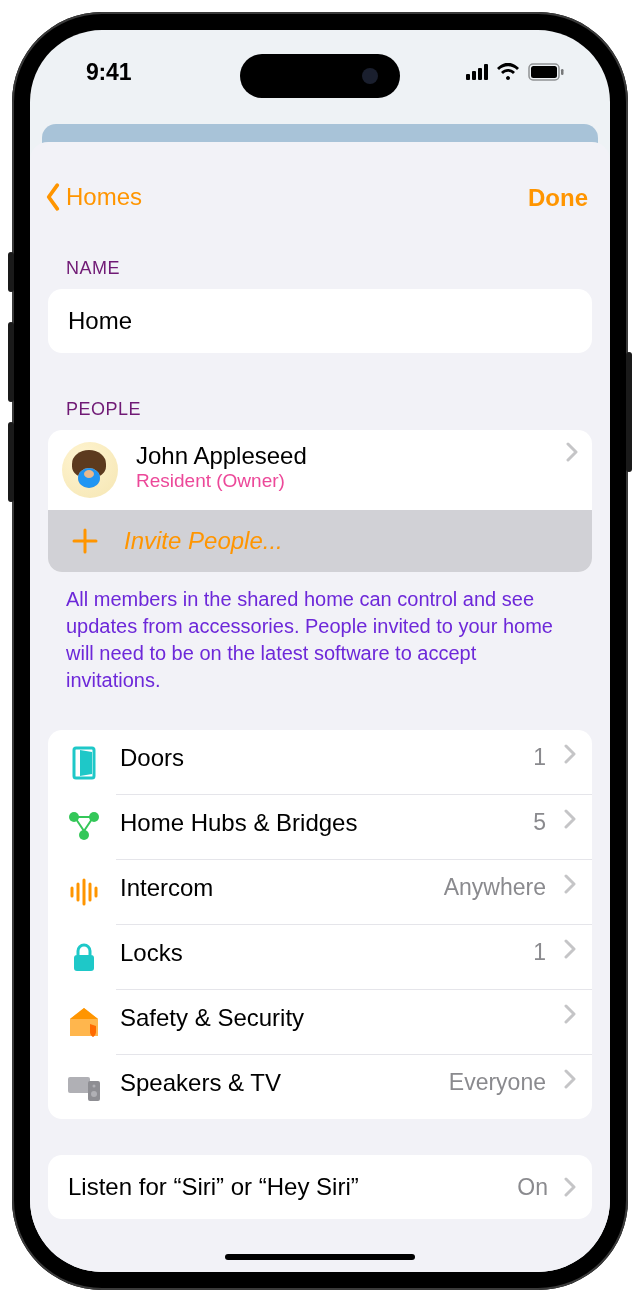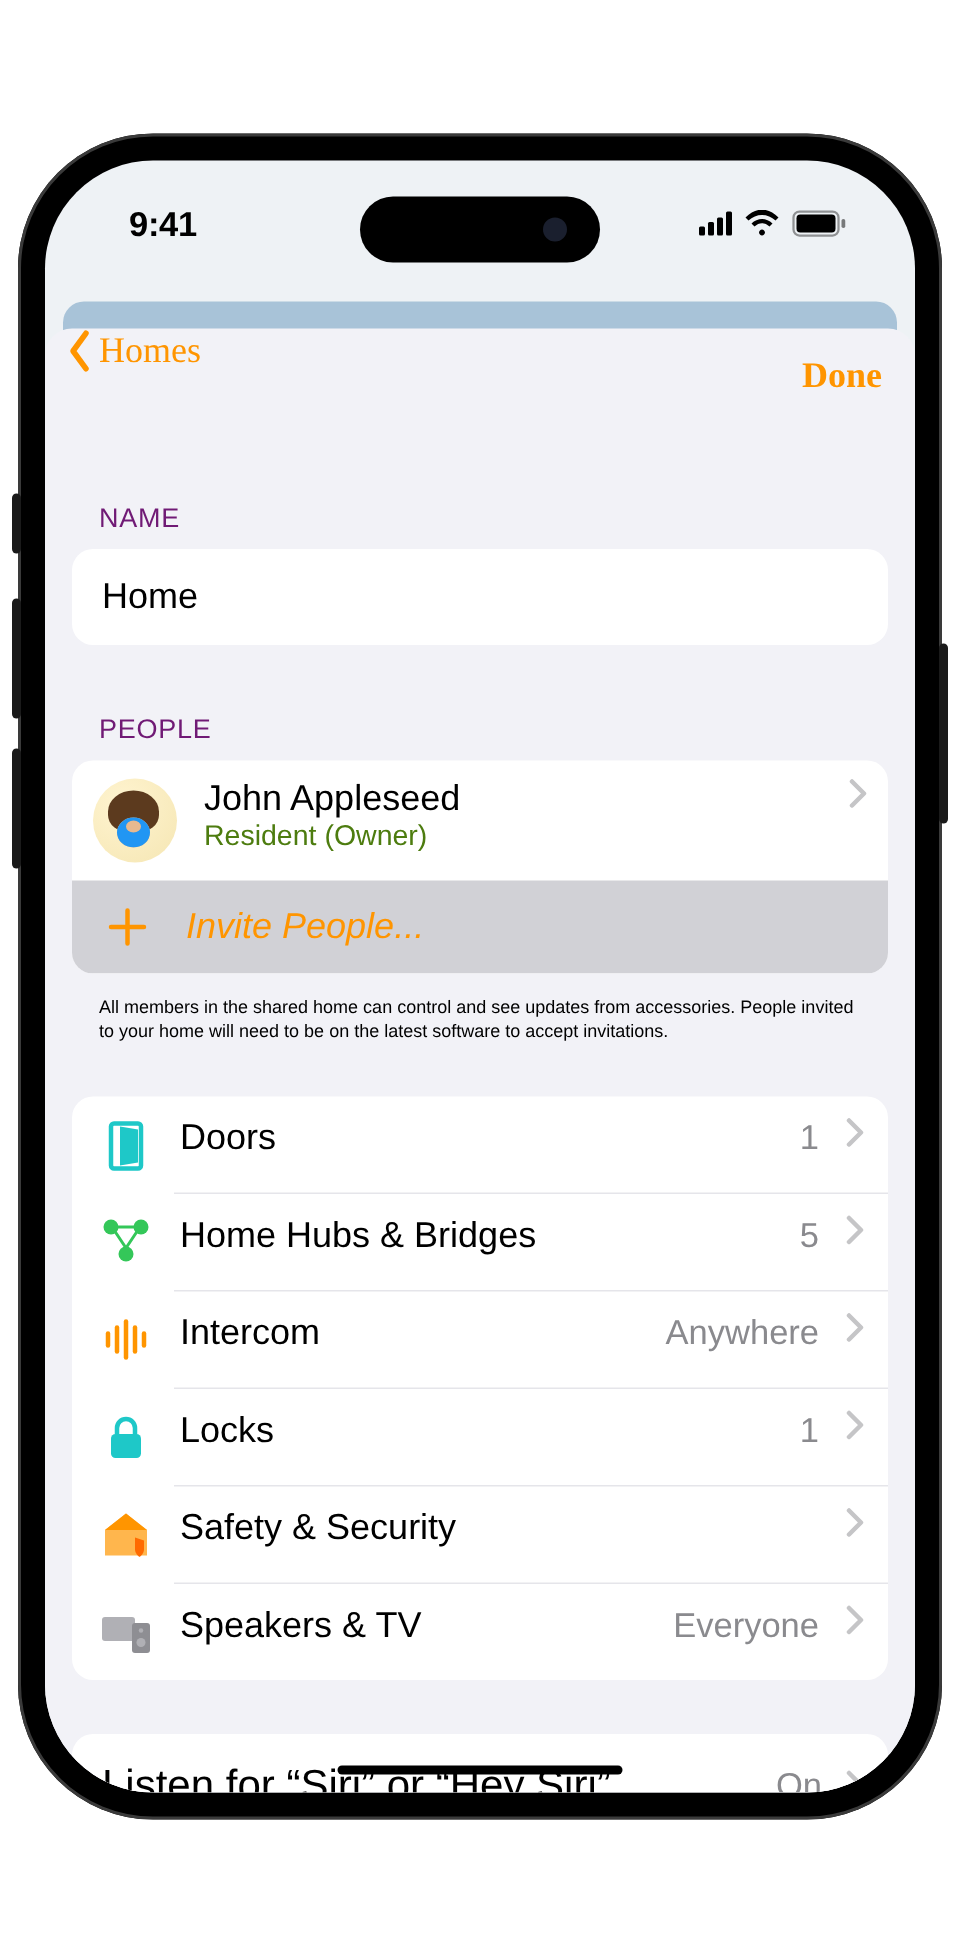--- a/index.html
+++ b/index.html
@@ -7,21 +7,21 @@
       width: 640px;
       height: 1302px;
       background: #fff;
       font-family: -apple-system, "SF Pro Text", "Helvetica Neue", Arial, sans-serif;
       display: flex;
       justify-content: center;
       align-items: center;
     }
     .device {
       width: 616px;
-      height: 1124px;
+      height: 1278px;
       background: #000;
       border-radius: 90px;
       padding: 18px;
       position: relative;
       box-shadow: 0 0 0 2px #3a3a3a inset;
     }
     .side { position: absolute; background: #1a1a1a; border-radius: 4px; }
     .side.volume-up    { left: -4px; top: 310px; width: 6px; height: 80px; }
     .side.volume-down  { left: -4px; top: 410px; width: 6px; height: 80px; }
     .side.silence      { left: -4px; top: 240px; width: 6px; height: 40px; }
@@ -71,23 +71,22 @@
     }
     .sheet {
       position: absolute;
       top: 112px; bottom: 0; left: 0; right: 0;
       background: #f2f2f7;
       border-radius: 18px 18px 0 0;
       overflow: hidden;
     }
     .nav {
       height: 70px;
-      display: flex; align-items: flex-start; justify-content: space-between;
+      display: flex; align-items: flex-end; justify-content: space-between;
       padding: 0 22px 0 12px;
-      font-family: Liberation Serif, serif;
     }
     .nav-back { display: flex; align-items: center; color: #ff9500; font-size: 24px; gap: 2px; cursor: pointer; }
     .nav-back svg { width: 22px; height: 30px; }
     .nav-done { color: #ff9500; font-size: 24px; font-weight: 600; cursor: pointer; margin-top: 19px; }
     .content { padding: 0 18px 40px; }
     .section-label {
       color: #701a75; font-size: 18px; letter-spacing: 0.5px;
       padding: 46px 18px 10px;
     }
     .card {
@@ -109,53 +108,53 @@
       background:#5c3a1e; border-radius:60% 60% 50% 50%;
     }
     .avatar::after {
       content:""; position:absolute; top:26px; left:16px;
       width:22px; height:20px;
       background:#e8b98f; border-radius:50%;
       box-shadow: 0 -4px 0 6px #2196f3 inset;
     }
     .person-info { flex: 1; }
     .person-name { font-size: 24px; }
-    .person-sub  { font-size: 19px; color: #4d7c0f; }
+    .person-sub  { font-size: 19px; color: #ec4899; }
     .chevron { width: 12px; height: 20px; flex-shrink: 0; }
     .chevron path { stroke: #c5c5c7; stroke-width: 3; fill: none; stroke-linecap: round; stroke-linejoin: round; }
     .invite-row {
       display: flex; align-items: center; gap: 24px;
       background: #d1d1d6; padding: 16px 22px; font-style: italic;
     }
     .plus-icon {
       width: 30px; height: 30px;
       display: flex; align-items: center; justify-content: center;
     }
     .plus-icon svg { width: 30px; height: 30px; }
     .invite-label { color: #ff9500; font-size: 24px; }
     .footer-text {
-      color: #000000; font-size: 12px; line-height: 1.35;
+      color: #6d28d9; font-size: 20px; line-height: 1.35;
       padding: 14px 18px 0;
     }
     .settings-list { margin-top: 36px; }
     .settings-list .row {
       display: flex; align-items: flex-start; gap: 18px;
       padding: 14px 16px 14px 18px; min-height: 62px; cursor: pointer;
     }
     .settings-list .row + .row { border-top: 1px solid #e5e5ea; margin-left: 68px; padding-left: 0; }
     .settings-list .row + .row .row-icon { margin-left: -50px; }
     .row-icon { width: 36px; height: 36px; display:flex; align-items:center; justify-content:center; flex-shrink:0; }
     .row-label { flex: 1; font-size: 24px; }
     .row-value { font-size: 23px; color: #8a8a8e; }
     .siri-card { margin-top: 36px; }
     .siri-row {
       display: flex; align-items: center; gap: 16px;
       padding: 18px 16px 18px 20px; cursor: pointer;
     }
-    .siri-label { flex: 1; font-size: 28px; }
+    .siri-label { flex: 1; font-size: 24px; }
     .home-indicator {
       position: absolute; bottom: 12px; left: 50%;
       transform: translateX(-50%);
       width: 190px; height: 6px; background: #000; border-radius: 4px;
     }
     
     .row-icon svg { width: 36px; height: 36px; }
   </style>
 </head>
 <body>

